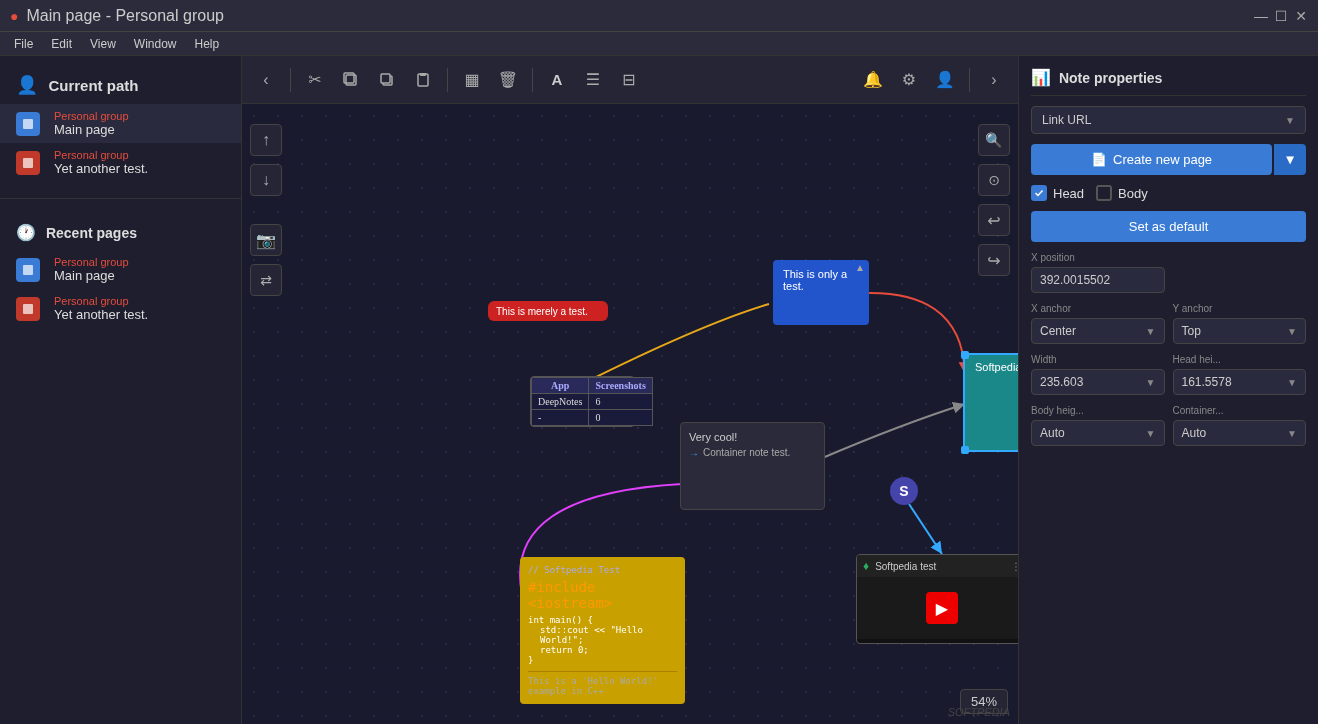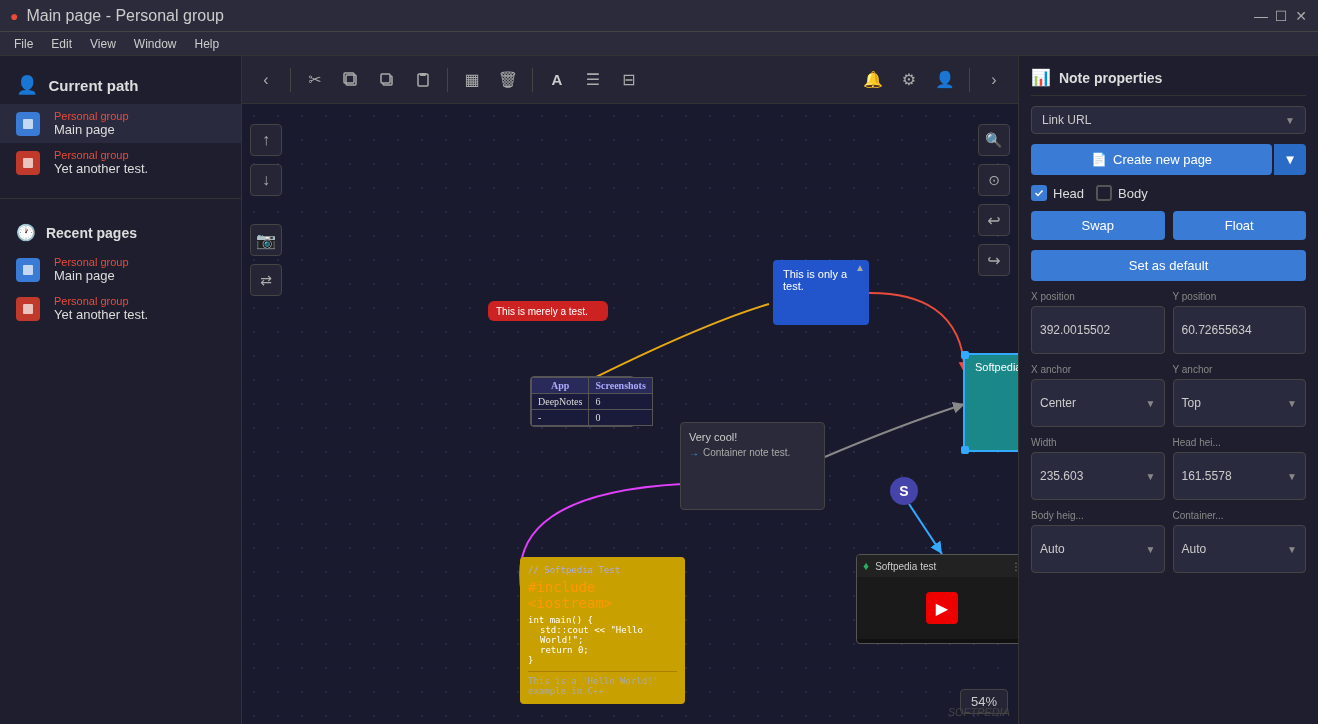--- a/index.html
+++ b/index.html
@@ -81,21 +81,21 @@
     .checkbox-unchecked { background: none; border: 2px solid #555; }
 
     .btn-row { display: flex; gap: 8px; }
     .btn-action { flex: 1; background: #3a7bd5; color: #fff; border: none; border-radius: 4px; padding: 7px; font-size: 13px; cursor: pointer; }
 
     .btn-default { background: #3a7bd5; color: #fff; border: none; border-radius: 4px; padding: 8px; font-size: 13px; cursor: pointer; width: 100%; }
 
     .field-grid { display: grid; grid-template-columns: 1fr 1fr; gap: 8px; }
     .field-group { display: flex; flex-direction: column; gap: 4px; }
     .field-label { font-size: 10px; color: #888; }
-    .field-value { background: #2a2a3e; border: 1px solid #444; border-radius: 4px; color: #ccc; padding: 16px 8px; font-size: 12px; display: flex; align-items: center; justify-content: space-between; }
+    .field-value { background: #2a2a3e; border: 1px solid #444; border-radius: 4px; color: #ccc; padding: 5px 8px; font-size: 12px; display: flex; align-items: center; justify-content: space-between; }
     .field-arrow { color: #888; font-size: 10px; margin-left: 4px; cursor: pointer; }
 
     .zoom-indicator { position: absolute; bottom: 10px; right: 10px; background: #252535; border: 1px solid #444; border-radius: 4px; padding: 4px 10px; font-size: 13px; color: #ccc; }
 
     
     .canvas-svg { position: absolute; top: 0; left: 0; width: 100%; height: 100%; pointer-events: none; }
 
     .node-table table { border-collapse: collapse; font-size: 10px; }
     .node-table th, .node-table td { border: 1px solid #555; padding: 2px 6px; }
     .node-table th { background: #2a2a5a; color: #aaf; }
@@ -385,38 +385,28 @@
             </svg>
         </div>
         <span>Head</span>
       </div>
       <div class="checkbox-item">
         <div class="checkbox-box checkbox-unchecked"></div>
         <span>Body</span>
       </div>
     </div>
 
-    <div class="btn-row">
-      <button class="btn-action">Swap</button>
-      <button class="btn-action">Float</button>
-    </div>
 
     <button class="btn-default">Set as default</button>
 
     <div class="field-grid">
       <div class="field-group">
         <span class="field-label">X position</span>
         <div class="field-value">
           <span>392.0015502</span>
-        </div>
-      </div>
-      <div class="field-group">
-        <span class="field-label">Y position</span>
-        <div class="field-value">
-          <span>60.72655634</span>
         </div>
       </div>
     </div>
 
     <div class="field-grid">
       <div class="field-group">
         <span class="field-label">X anchor</span>
         <div class="field-value">
           <span>Center</span>
           <span class="field-arrow">▼</span>

